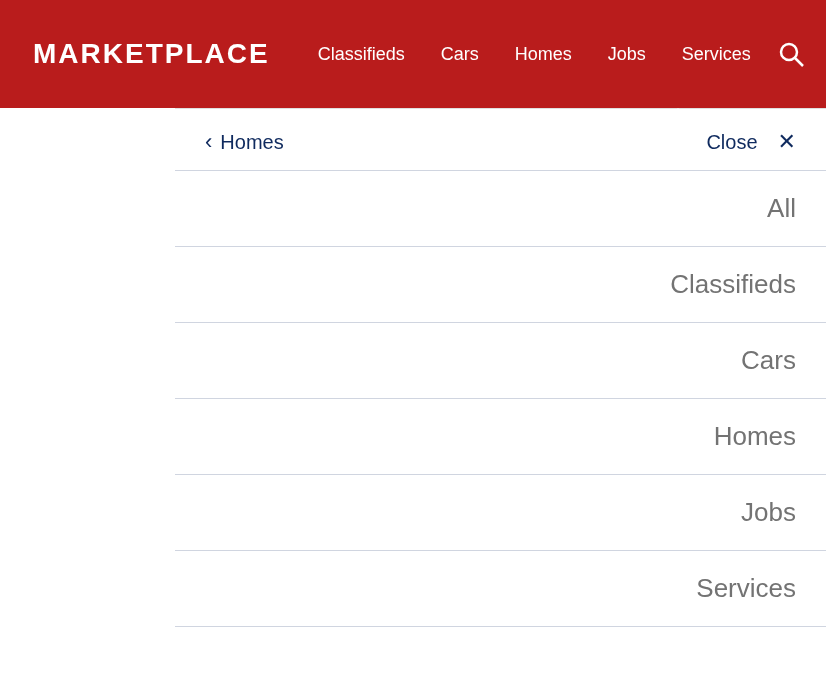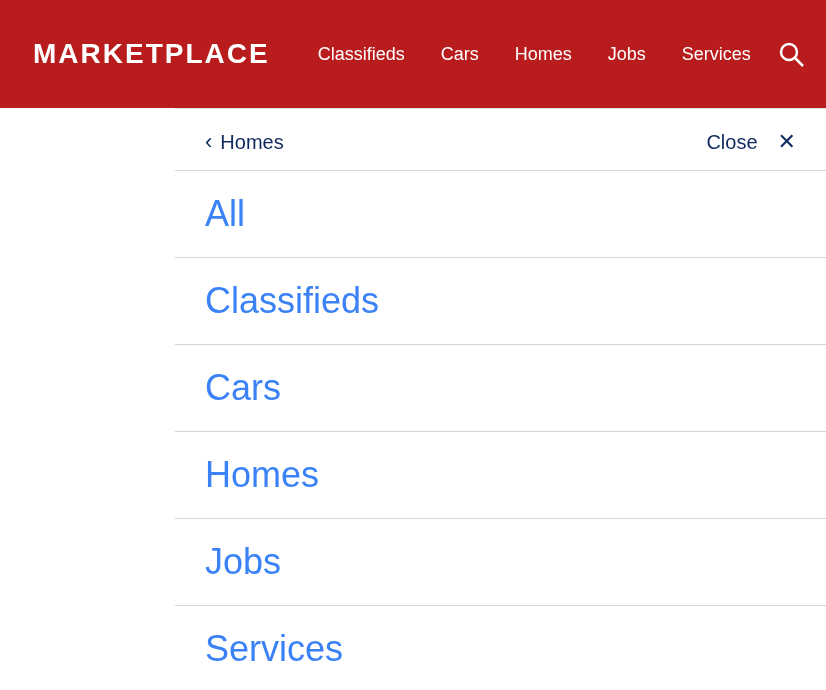--- a/index.html
+++ b/index.html
@@ -130,24 +130,25 @@
       color: #0f2a5e;
     }
 
     .dropdown-list {
       list-style: none;
     }
 
     .dropdown-list-item {
       border-bottom: 1px solid #d0d5e0;
       padding: 22px 30px;
-      color: #3b82f6;
-      font-size: 36px;
+      color: #737373;
+      font-size: 26px;
       font-weight: 400;
       cursor: pointer;
+      text-align: right;
     }
 
     
     .left-white {
       position: absolute;
       top: 108px;
       left: 0;
       width: 175px;
       bottom: 0;
       background: #fff;

